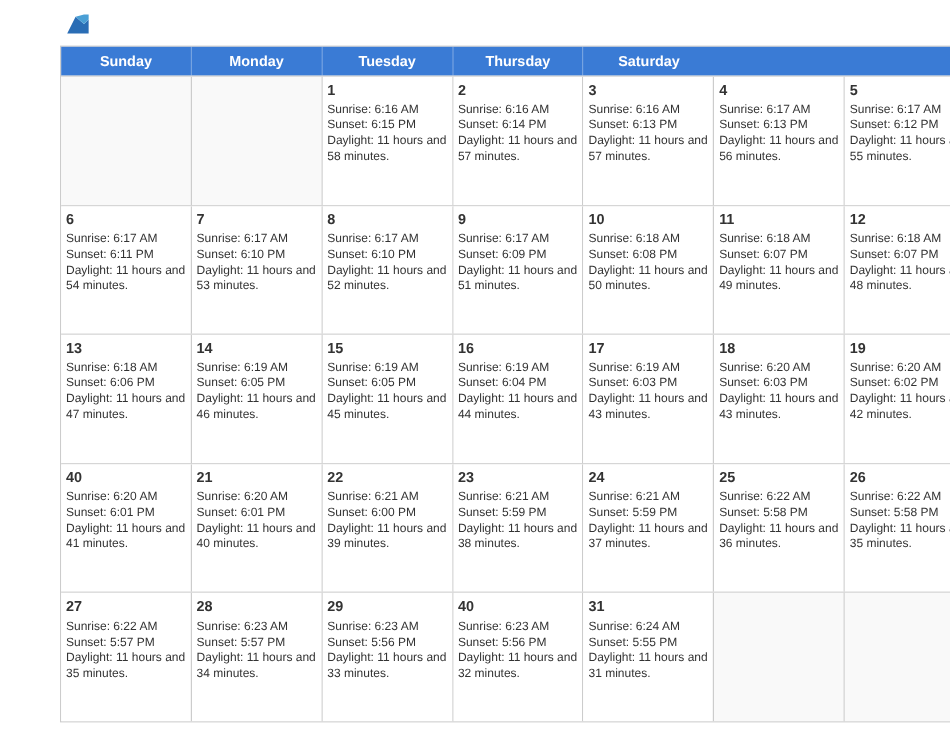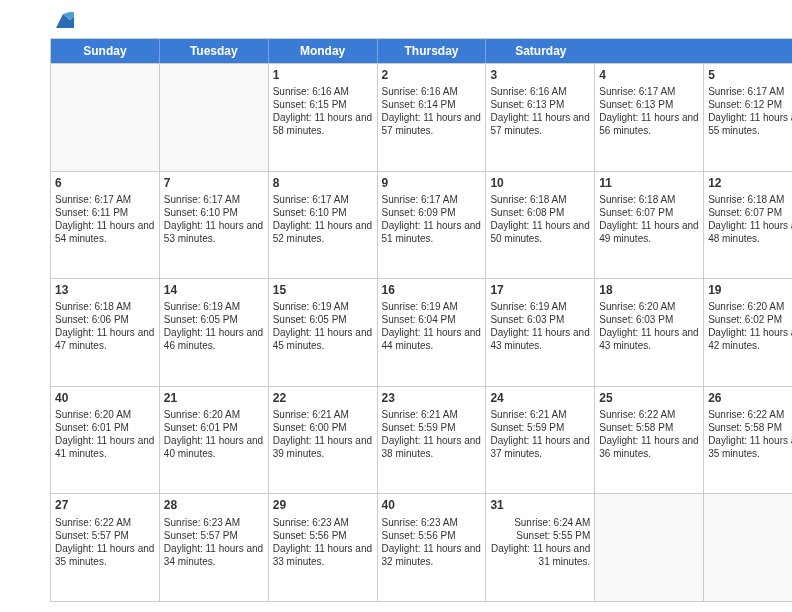--- a/index.html
+++ b/index.html
@@ -127,22 +127,22 @@
     <div class="title-block">
       <div class="month-title"></div>
       <div class="location"></div>
     </div>
   </div>
 
   <div class="calendar">
     <div class="cal-header">
 
     <div class="cal-header-cell">Sunday</div>
+        <div class="cal-header-cell">Monday</div>
         <div class="cal-header-cell">Tuesday</div>
-        <div class="cal-header-cell">Monday</div>
         <div class="cal-header-cell">Thursday</div>
         <div class="cal-header-cell">Saturday</div>
       </div>
     <div class="cal-body">
 
     <div class="cal-row">
           <div class="cal-cell empty"></div>
           <div class="cal-cell empty"></div>
           <div class="cal-cell">
             <div class="day-num">1</div>
@@ -327,21 +327,21 @@
 Daylight: 11 hours and 33 minutes.</div>
           </div>
           <div class="cal-cell">
             <div class="day-num">40</div>
             <div class="cell-info" style="white-space: pre-line;">Sunrise: 6:23 AM
 Sunset: 5:56 PM
 Daylight: 11 hours and 32 minutes.</div>
           </div>
           <div class="cal-cell">
             <div class="day-num">31</div>
-            <div class="cell-info" style="white-space: pre-line; text-align: right;">Sunrise: 6:24 AM
+            <div class="cell-info" style="white-space: pre-line;">Sunrise: 6:24 AM
 Sunset: 5:55 PM
 Daylight: 11 hours and 31 minutes.</div>
           </div>
           <div class="cal-cell empty"></div>
           <div class="cal-cell empty"></div>
         </div>
       </div>
   </div>
 </div>
 

